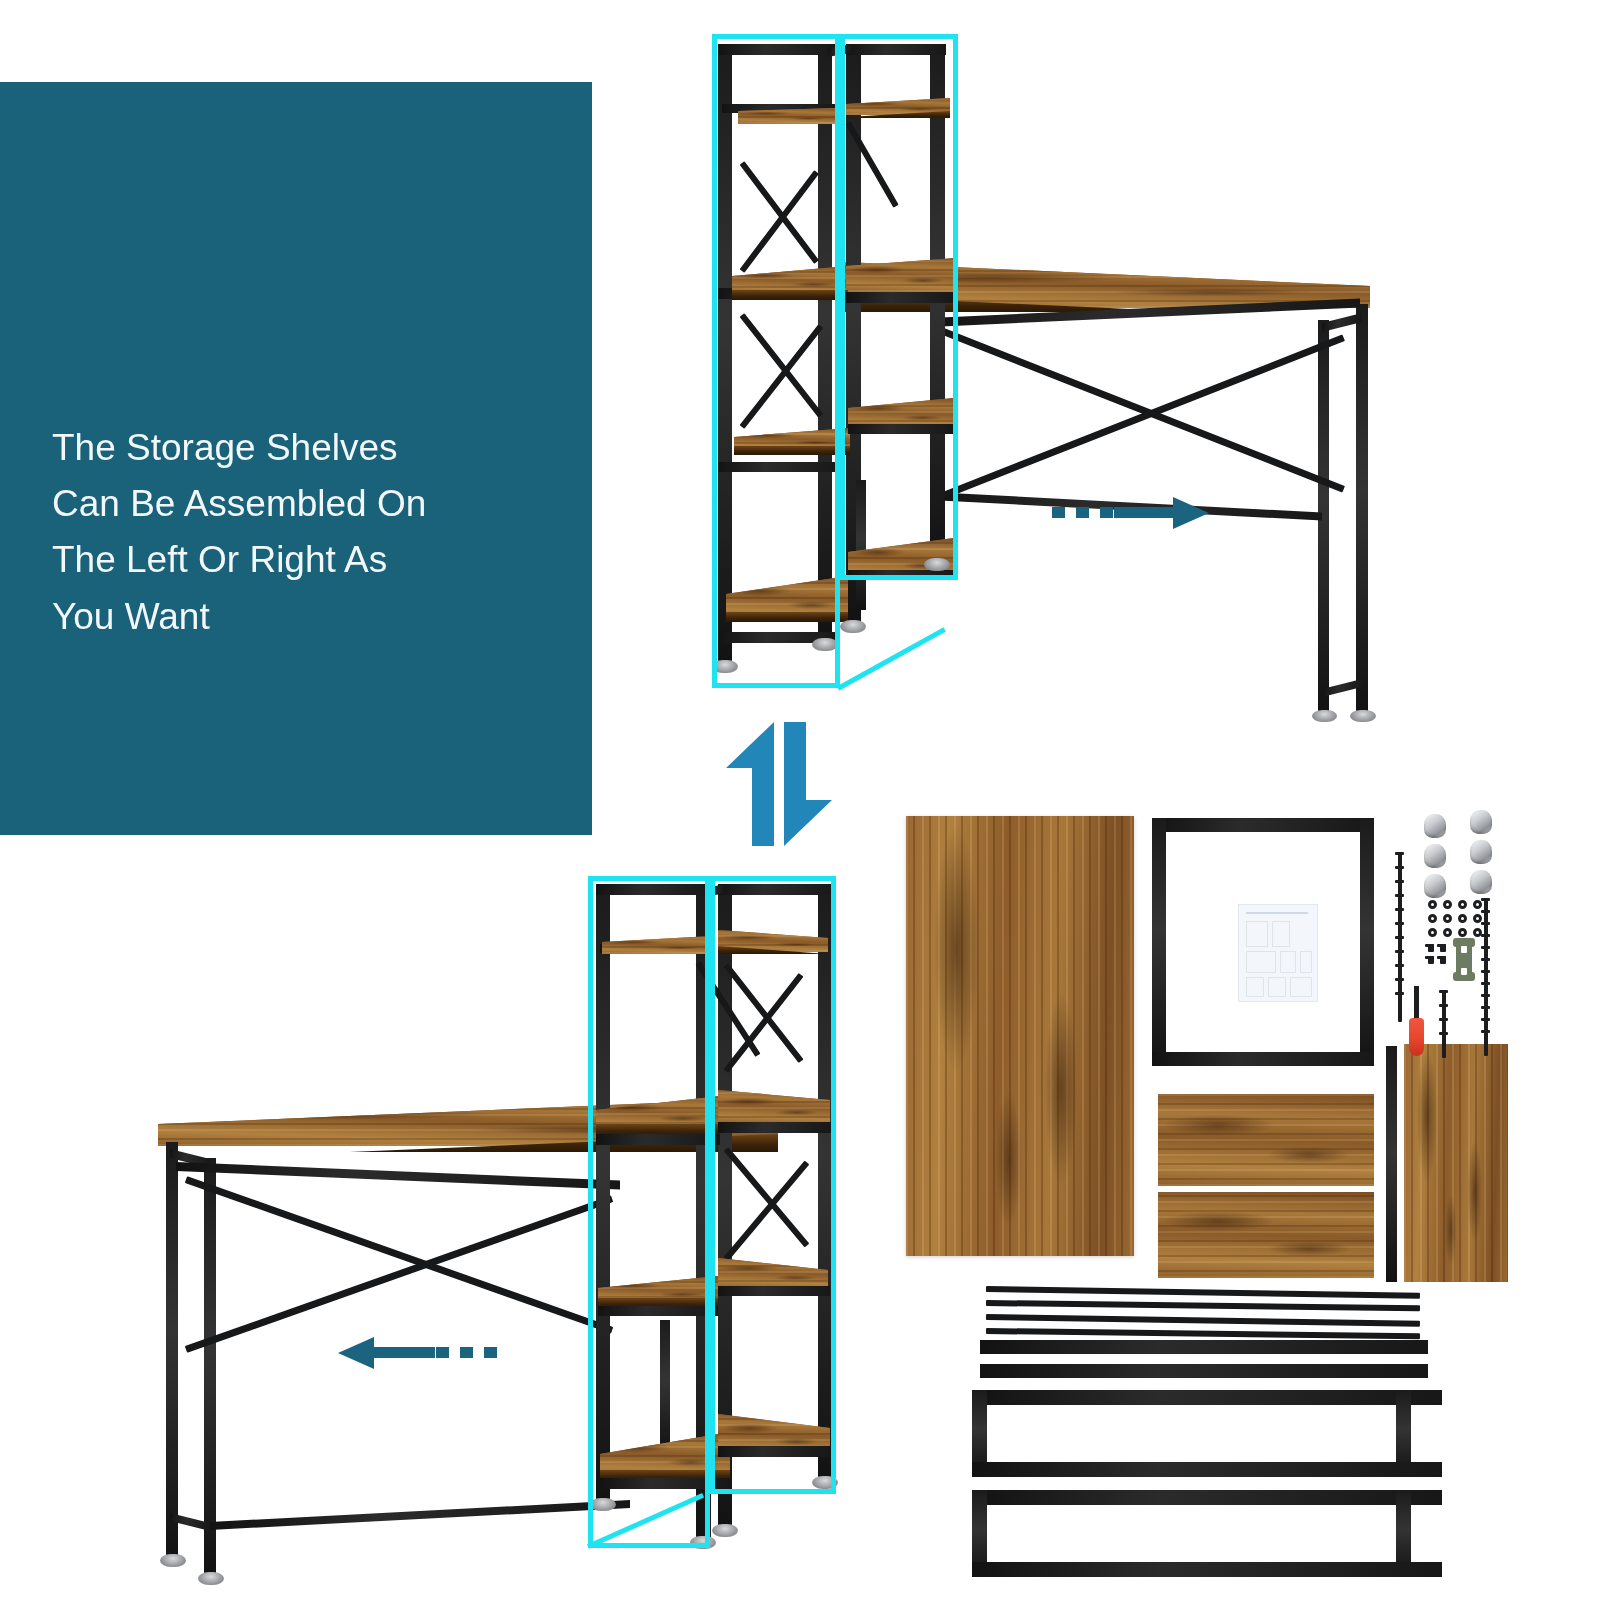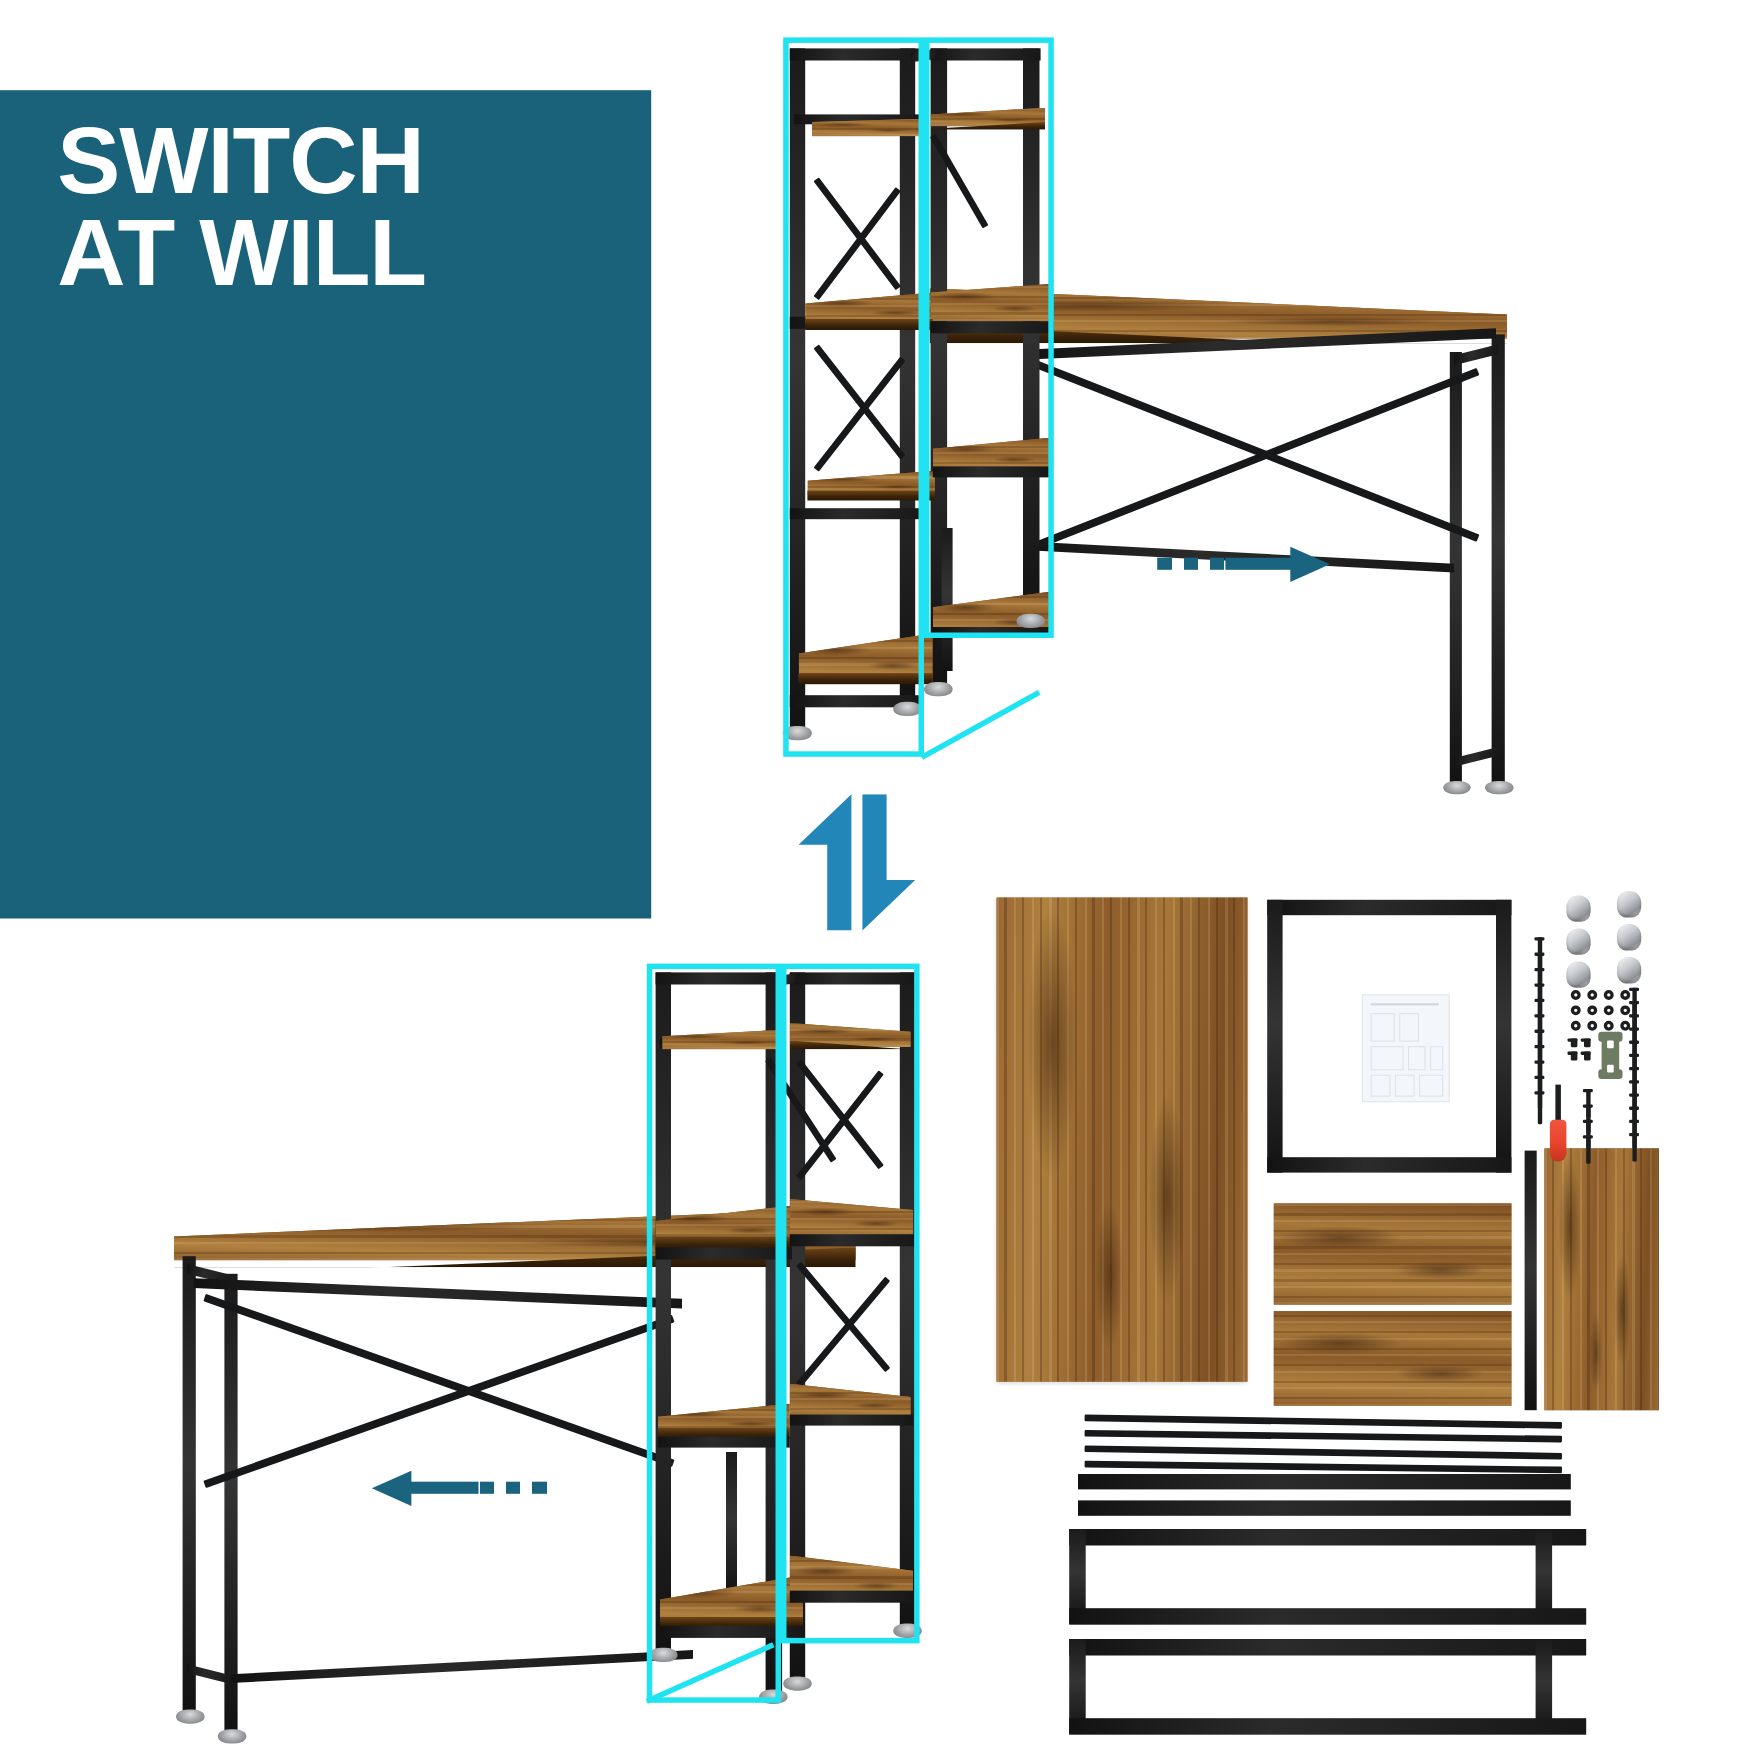--- a/index.html
+++ b/index.html
@@ -91,22 +91,24 @@
   .manual{ position:absolute; background:#f3f6fa; border:1px solid #e2e8ef; }
   .manual-line{ position:absolute; background:#cfd8e3; }
   .manual-cell{ position:absolute; border:1px solid #dde4ec; }
 </style>
 </head>
 <body>
 
 <div class="stage">
 
   <div class="copy-panel"></div>
-  <div class="headline">SWITCH
-AT WILL</div>
+  <div class="subcopy">The Storage Shelves
+Can Be Assembled On
+The Left Or Right As
+You Want</div>
 
   <div>
 
     <div class="wood horiz" style="left:845px; top:262px; width:525px; height:46px;
          clip-path:polygon(0 0,100% 24px,100% 100%,0 100%);"></div>
     <div class="wood-edge" style="left:845px; top:296px; width:525px; height:16px;
          clip-path:polygon(0 0,100% 24px,100% 100%,0 100%);"></div>
 
     <div class="metal-l" style="left:1356px; top:304px; width:12px; height:412px;"></div>
     <div class="metal-l" style="left:1318px; top:320px; width:11px; height:396px;"></div>

